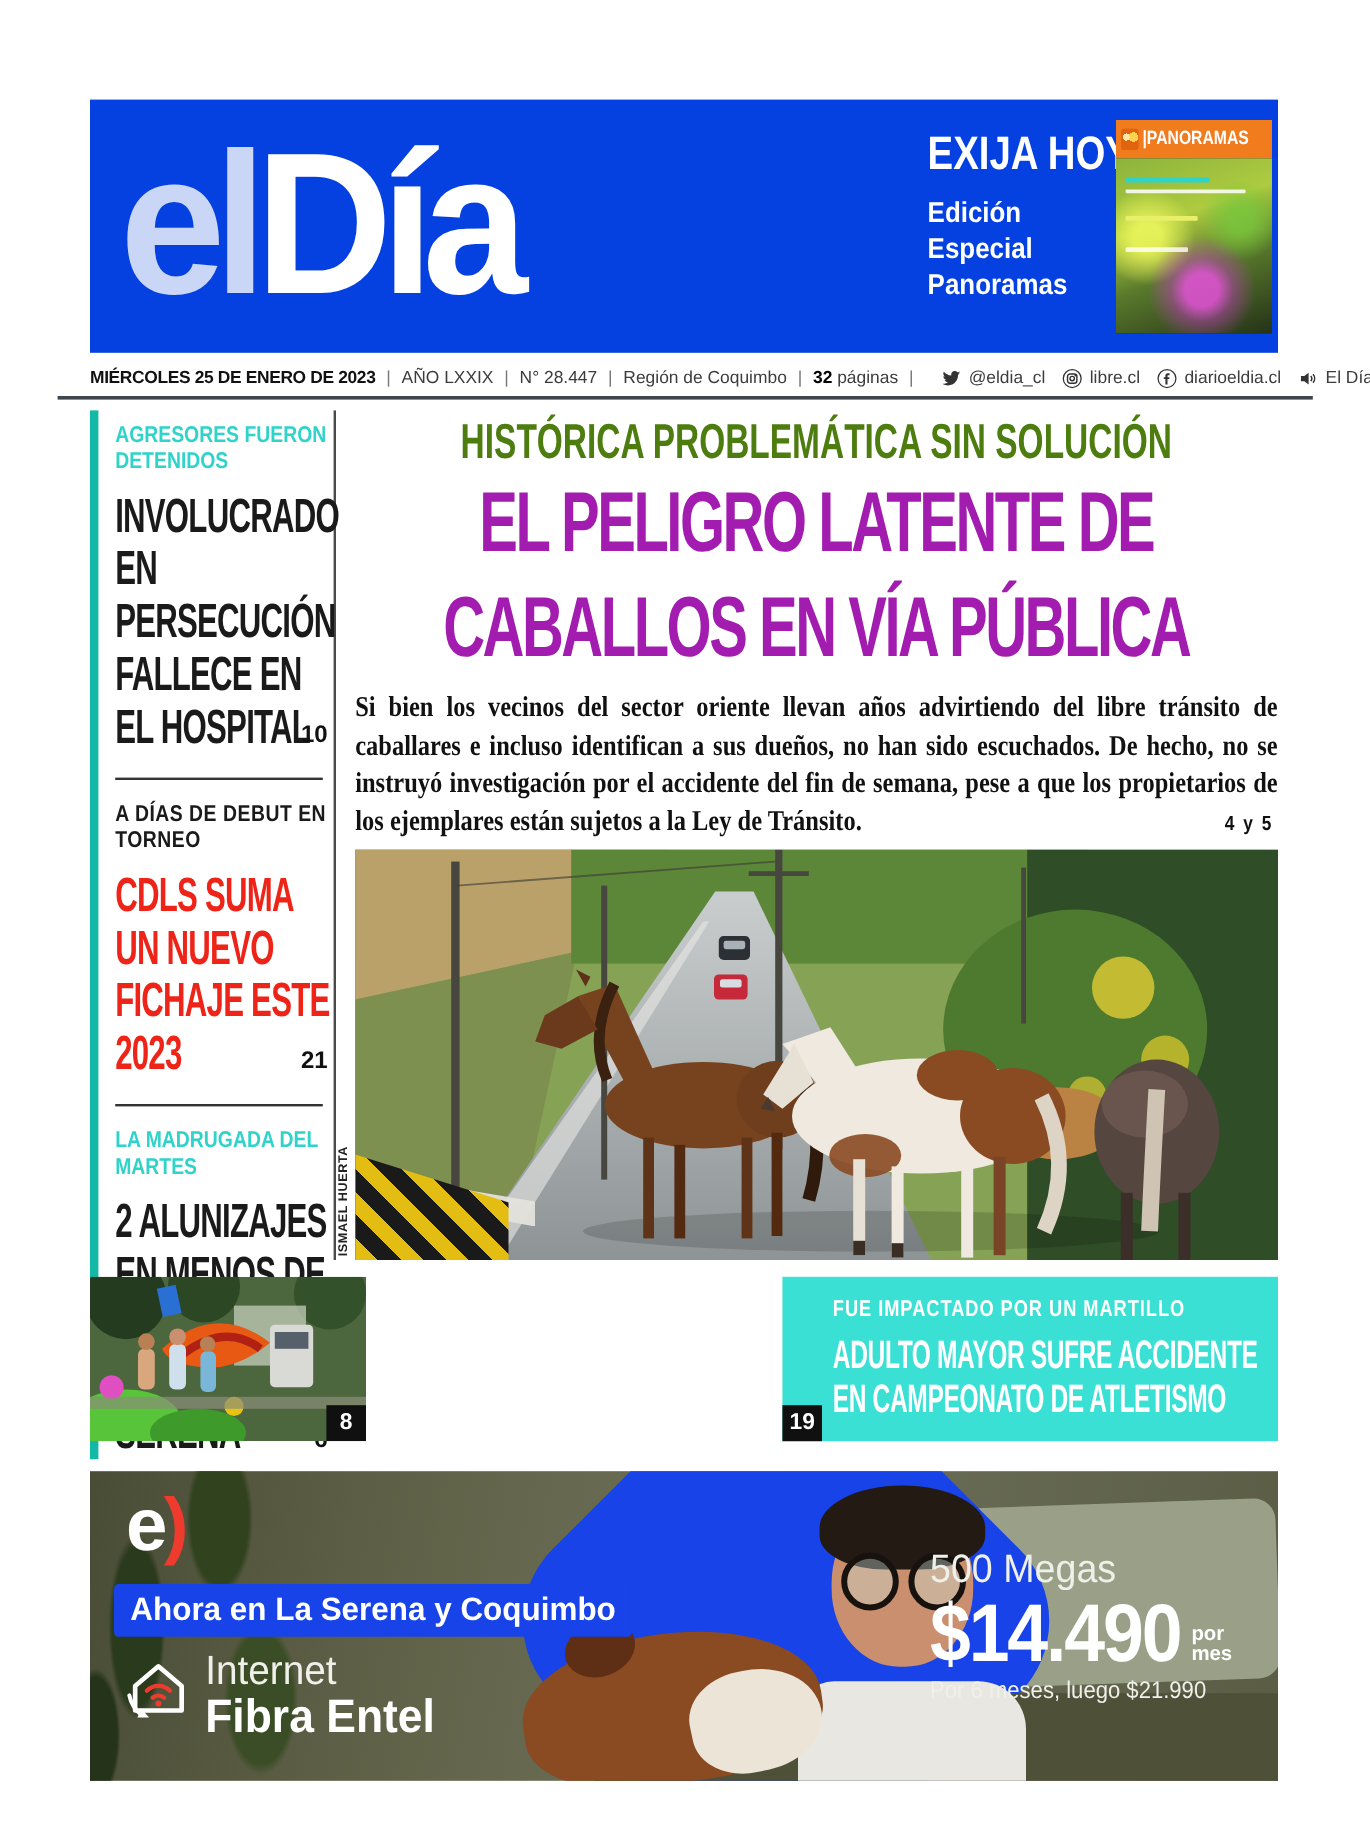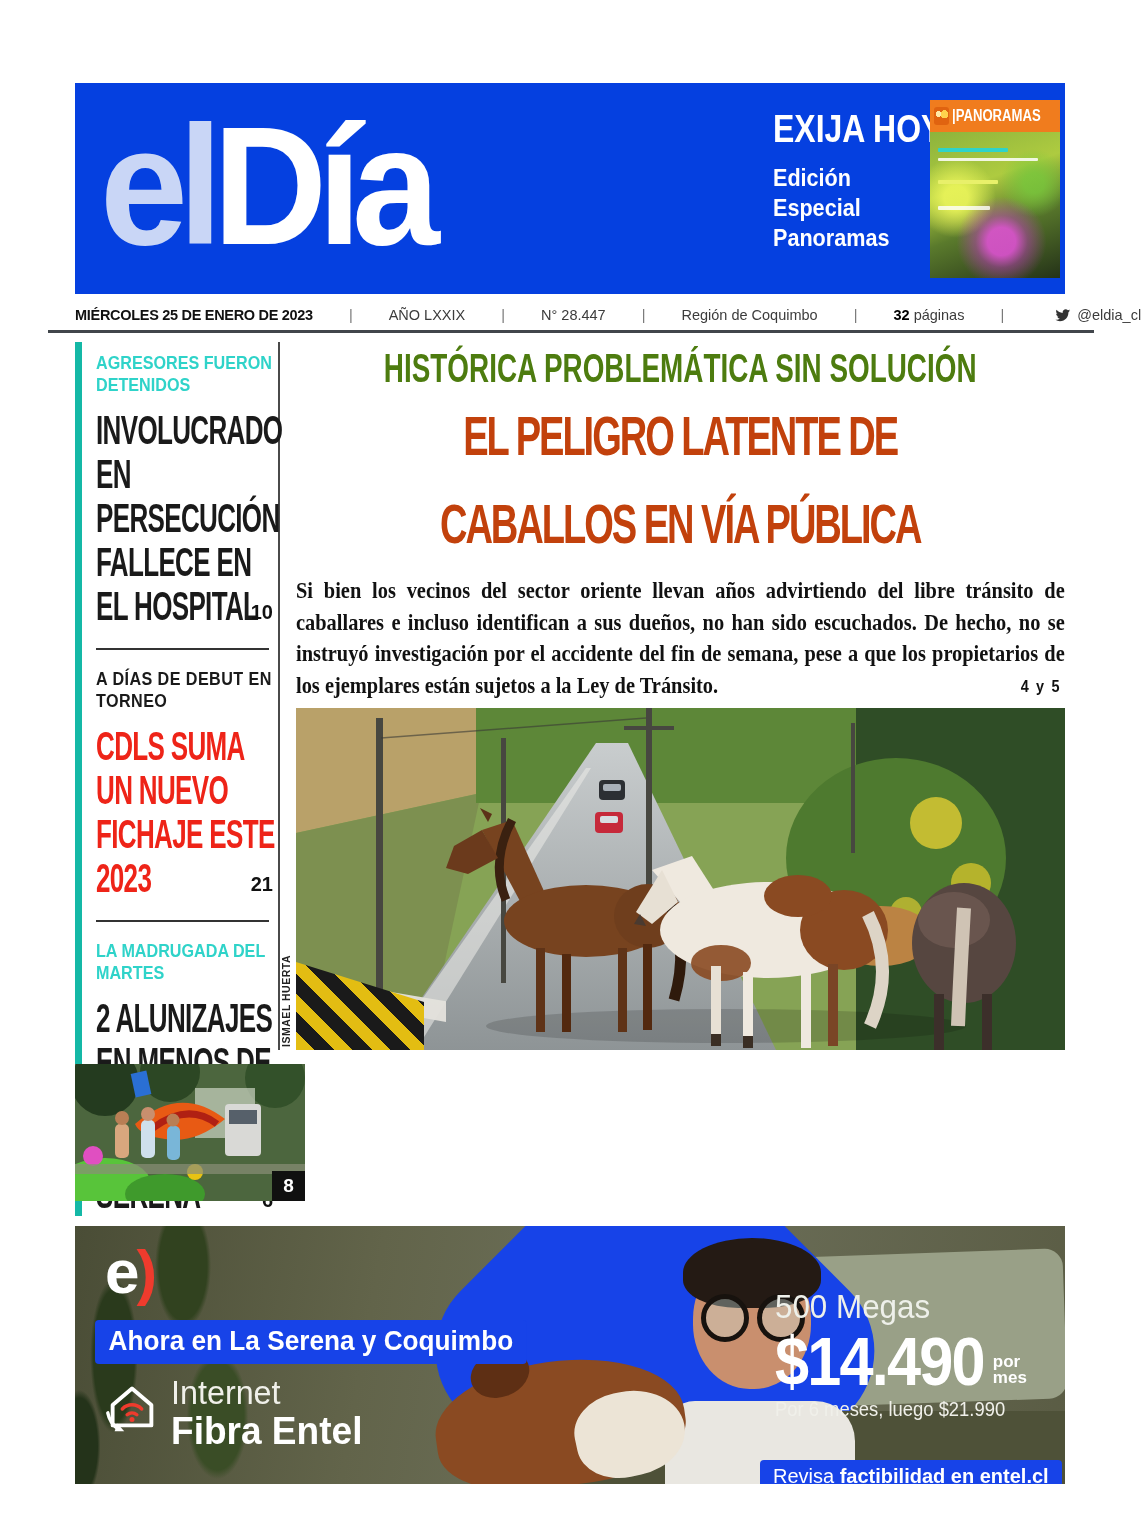--- a/index.html
+++ b/index.html
@@ -24,21 +24,21 @@
   .minicover-title{color:#fff;font-weight:700;font-size:16px;transform:scaleX(.82);transform-origin:0 50%;white-space:nowrap;}
   .minicover-body{position:absolute;left:0;top:32px;width:100%;height:146px;background:
      radial-gradient(circle at 55% 75%,rgba(230,80,220,.85) 0 14px,rgba(200,60,200,.45) 26px,transparent 45px),
      radial-gradient(circle at 20% 45%,rgba(235,245,90,.9) 0 12px,transparent 40px),
      radial-gradient(circle at 80% 35%,rgba(120,200,60,.8) 0 10px,transparent 34px),
      linear-gradient(160deg,#8db33c 0%,#aecb40 35%,#5a7a2c 60%,#243218 100%);}
   .mc-bar{position:absolute;height:4px;border-radius:1px;}
 
   
   .dateline{left:75px;top:301px;width:990px;height:28px;display:flex;align-items:center;
-            font-size:14.5px;color:#3c3c3c;white-space:nowrap;gap:27px;}
+            font-size:14.5px;color:#3c3c3c;white-space:nowrap;}
   .dateline .sep{margin:0 9px;color:#777;font-weight:400;}
   .dl-date{font-weight:700;color:#111;letter-spacing:-0.3px;}
   .dl-bold{font-weight:700;color:#000000;}
   .dl-social{display:flex;align-items:center;margin-left:auto;}
   .dl-social .icon{display:inline-flex;margin:0 6px 0 14px;}
 
   .toprule{left:48px;top:330px;width:1046px;height:3px;background:#41464b;}
 
   
   .s85l{transform:scaleX(.85);transform-origin:0 0;width:117.6%;}
@@ -53,22 +53,22 @@
   .story{position:relative;padding-top:10px;}
   .kicker-teal{color:#2fd3c9;font-size:19px;font-weight:700;line-height:22px;}
   .kicker-black{color:#1a1a1a;font-size:19px;font-weight:700;line-height:22px;letter-spacing:.5px;}
   .sb-headline{margin-top:12px;font-size:40px;font-weight:700;letter-spacing:-1px;line-height:44px;color:#1a1a1a;}
   .sb-red{color:#ee2418;}
   .sb-page{position:absolute;right:6px;bottom:4px;font-size:20px;font-weight:700;color:#111;}
   .sb-rule{border:none;border-top:2px solid #333;margin:20px 10px 8px 0;}
 
   
   .main-kicker{left:296px;top:347px;width:769px;color:#4d7c0f;font-size:41px;font-weight:700;line-height:42px;}
-  .main-headline{left:296px;top:392px;width:769px;font-size:56px;font-weight:700;letter-spacing:-3px;
-                 line-height:88px;color:#c2410c;}
+  .main-headline{left:296px;top:392px;width:769px;font-size:71px;font-weight:700;letter-spacing:-3px;
+                 line-height:88px;color:#a21caf;}
   .deck{left:296px;top:575px;width:769px;height:130px;font-family:"Liberation Serif",serif;
         font-weight:700;font-size:24px;line-height:31.5px;color:#111;}
   .deckwrap{transform:scaleX(.85);transform-origin:0 0;width:117.6%;text-align:justify;position:relative;}
   .deck-pages{position:absolute;right:4px;bottom:-1px;font-family:"Liberation Sans",sans-serif;
               font-size:17px;font-weight:700;letter-spacing:2px;}
   .main-photo{left:296px;top:708px;width:769px;height:342px;overflow:hidden;background:#7d9050;}
   .photo-credit{left:280px;top:955px;font-size:10.5px;font-weight:700;color:#222;letter-spacing:.5px;
                 writing-mode:vertical-rl;transform:rotate(180deg);}
   .hazard{position:absolute;left:0;bottom:0;width:128px;height:100px;
           background:repeating-linear-gradient(45deg,#e3bd12 0 13px,#1a1a1a 13px 27px);
@@ -336,20 +336,28 @@
       <ellipse cx="30" cy="120" rx="46" ry="26" fill="#58c43a"></ellipse>
       <ellipse cx="90" cy="130" rx="40" ry="20" fill="#3f9a2c"></ellipse>
       <circle cx="18" cy="92" r="10" fill="#e04fc1"></circle>
       <circle cx="120" cy="108" r="8" fill="#e8c314"></circle>
       <rect x="0" y="100" width="230" height="10" fill="#8a8f78" opacity=".7"></rect>
     </svg>
     <div class="badge badge8">8</div>
   </div>
 
 
+  <div class="abs teaser-teal">
+    <div class="tt-kicker s80l">FUE IMPACTADO POR UN MARTILLO</div>
+    <div class="tt-headline s62l">
+      <div>ADULTO MAYOR SUFRE ACCIDENTE</div>
+      <div>EN CAMPEONATO DE ATLETISMO</div>
+    </div>
+    <div class="badge badge19">19</div>
+  </div>
 
   <div class="abs ad">
     <div class="abs ad-plant"></div>
     <div class="abs ad-couch-back"></div>
     <div class="abs ad-diamond"></div>
     <div class="abs ad-couch-seat"></div>
     <div class="abs ad-man-head"></div>
     <div class="abs ad-man-hair"></div>
     <div class="abs ad-man-torso"></div>
     <div class="abs ad-glasses">
@@ -381,19 +389,16 @@
     <div class="abs ad-right">
       <div class="ad-speed">500 Megas</div>
       <div class="ad-pricerow">
         <div class="ad-price">$14.490</div>
         <div class="ad-per">
           <div>por</div>
           <div>mes</div>
         </div>
       </div>
       <div class="ad-cond">Por 6 meses, luego $21.990</div>
-      <div class="ad-cta">
-        <span>Revisa </span><b>factibilidad en entel.cl</b>
-      </div>
     </div>
   </div>
 
 </div>
 
 </body></html>

